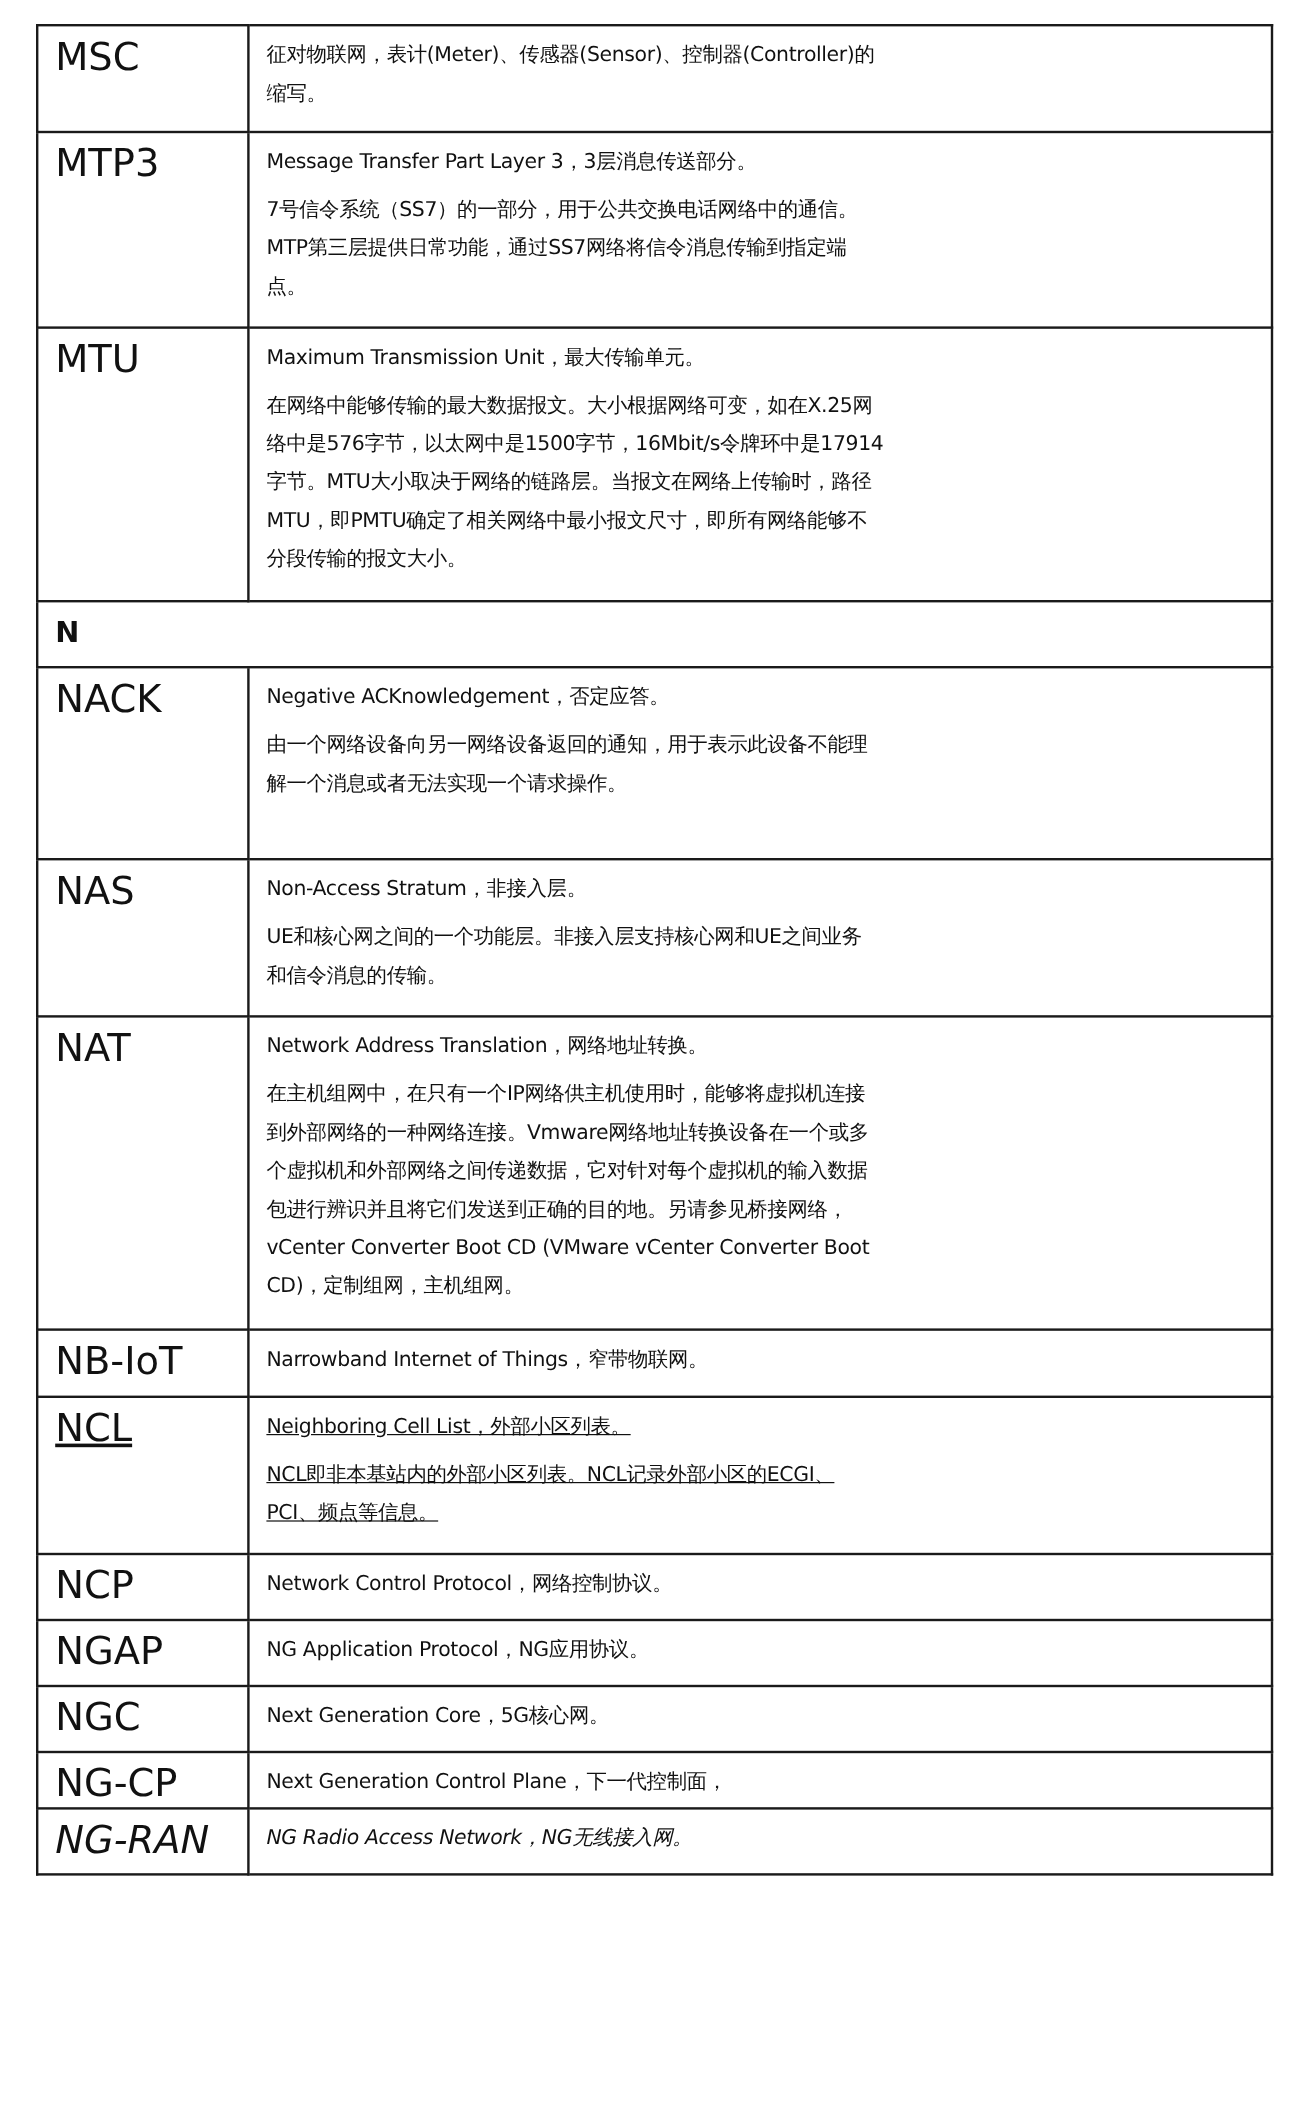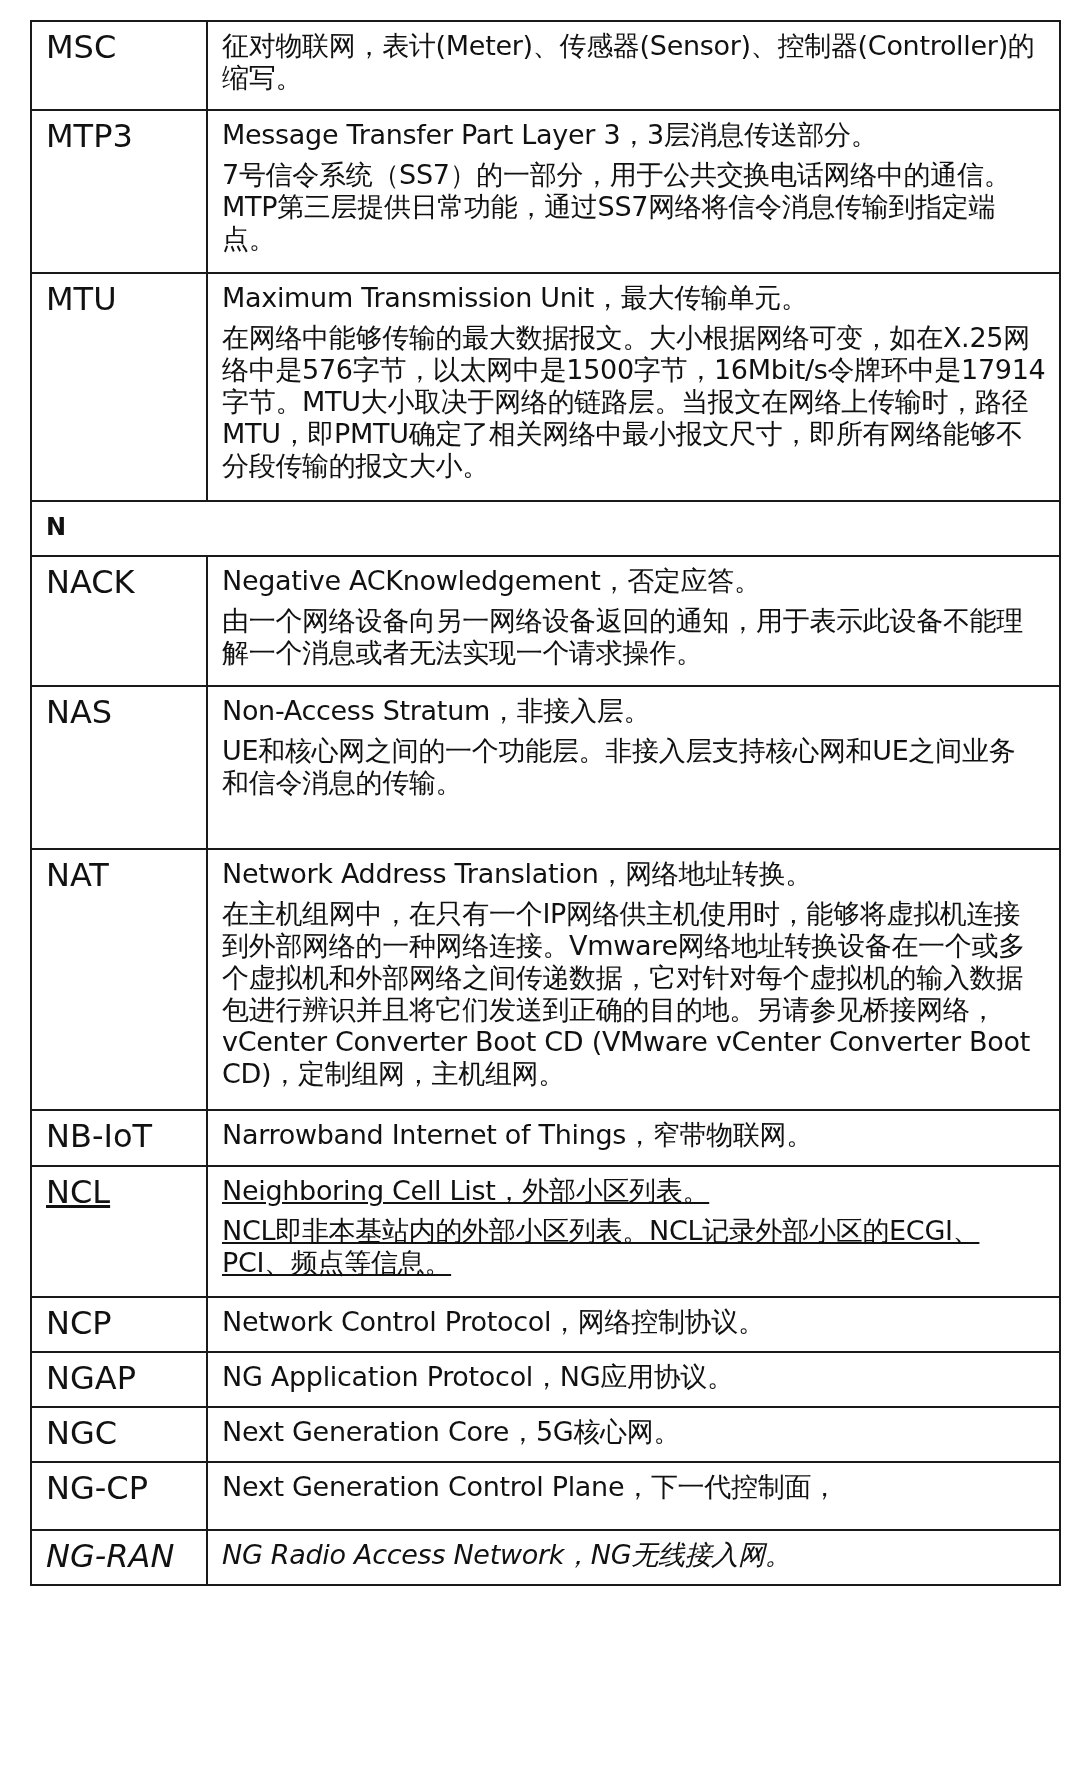--- a/index.html
+++ b/index.html
@@ -2,21 +2,21 @@
 <html><head>
 <meta charset="utf-8">
 <style>
   html, body { margin: 0; padding: 0; background: #ffffff; }
   body { width: 1080px; height: 1766px; position: relative; overflow: hidden;
          font-family: "DejaVu Sans", "Liberation Sans", sans-serif; color: #111111; }
   #glossary { position: absolute; left: 30px; top: 20px; width: 1031px;
               border-collapse: collapse; table-layout: fixed; }
   #glossary td { border: 2px solid #1a1a1a; vertical-align: top; padding: 0; box-sizing: border-box; }
   td.term { width: 176px; padding: 10px 0 0 14px !important; font-size: 32px; line-height: 30px; }
-  td.desc { padding: 8px 10px 0 14px !important; font-size: 27px; line-height: 32px; letter-spacing: -0.3px; }
+  td.desc { padding: 8px 10px 0 14px !important; font-size: 17px; line-height: 32px; letter-spacing: -0.3px; }
   td.section { padding: 10px 0 0 14px !important; font-size: 24px; font-weight: bold; line-height: 30px; }
   .para { margin: 0; white-space: nowrap; }
   .para + .para { margin-top: 8px; }
   .line { display: block; white-space: nowrap; }
 </style>
 </head>
 <body>
 
 <table id="glossary">
   <colgroup>
@@ -57,33 +57,33 @@
             <span class="line">络中是576字节，以太网中是1500字节，16Mbit/s令牌环中是17914</span>
             <span class="line">字节。MTU大小取决于网络的链路层。当报文在网络上传输时，路径</span>
             <span class="line">MTU，即PMTU确定了相关网络中最小报文尺寸，即所有网络能够不</span>
             <span class="line">分段传输的报文大小。</span>
           </div>
         </td>
       </tr>
       <tr style="height: 55px;">
         <td colspan="2" class="section">N</td>
       </tr>
-      <tr style="height: 130px;">
+      <tr style="height: 160px;">
         <td class="term">NACK</td>
         <td class="desc">
           <div class="para">
             <span class="line">Negative ACKnowledgement，否定应答。</span>
           </div>
           <div class="para">
             <span class="line">由一个网络设备向另一网络设备返回的通知，用于表示此设备不能理</span>
             <span class="line">解一个消息或者无法实现一个请求操作。</span>
           </div>
         </td>
       </tr>
-      <tr style="height: 163px;">
+      <tr style="height: 131px;">
         <td class="term">NAS</td>
         <td class="desc">
           <div class="para">
             <span class="line">Non-Access Stratum，非接入层。</span>
           </div>
           <div class="para">
             <span class="line">UE和核心网之间的一个功能层。非接入层支持核心网和UE之间业务</span>
             <span class="line">和信令消息的传输。</span>
           </div>
         </td>
@@ -141,21 +141,21 @@
         </td>
       </tr>
       <tr style="height: 55px;">
         <td class="term">NGC</td>
         <td class="desc">
           <div class="para">
             <span class="line">Next Generation Core，5G核心网。</span>
           </div>
         </td>
       </tr>
-      <tr style="height: 68px; margin-left: 20px;">
+      <tr style="height: 47px; margin-left: 20px;">
         <td class="term">NG-CP</td>
         <td class="desc">
           <div class="para">
             <span class="line">Next Generation Control Plane，下一代控制面，</span>
           </div>
         </td>
       </tr>
       <tr style="height: 55px; font-style: italic;">
         <td class="term">NG-RAN</td>
         <td class="desc">

